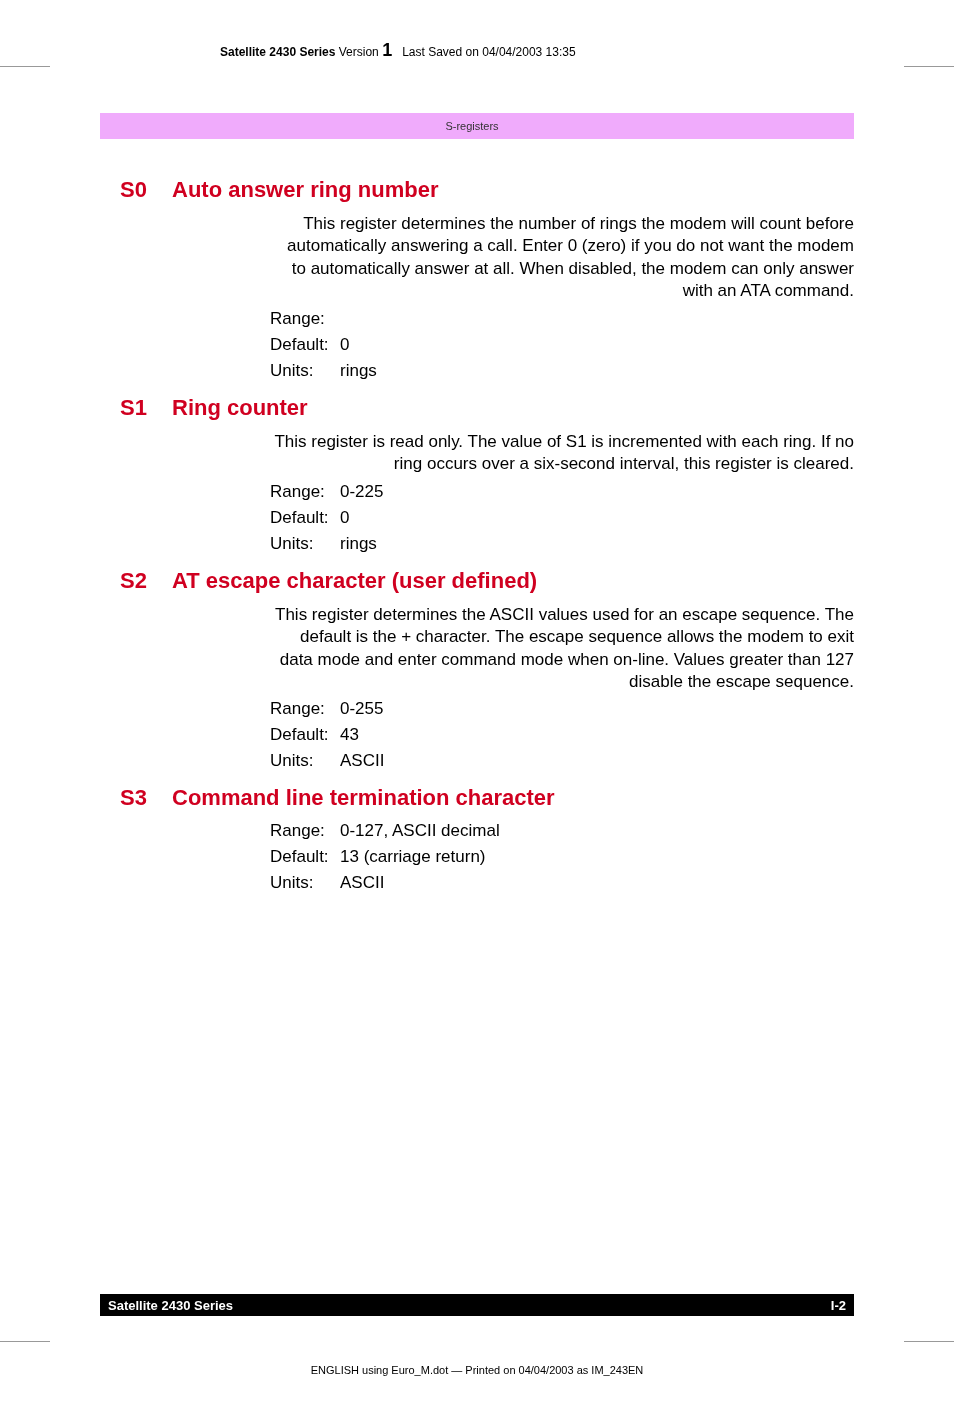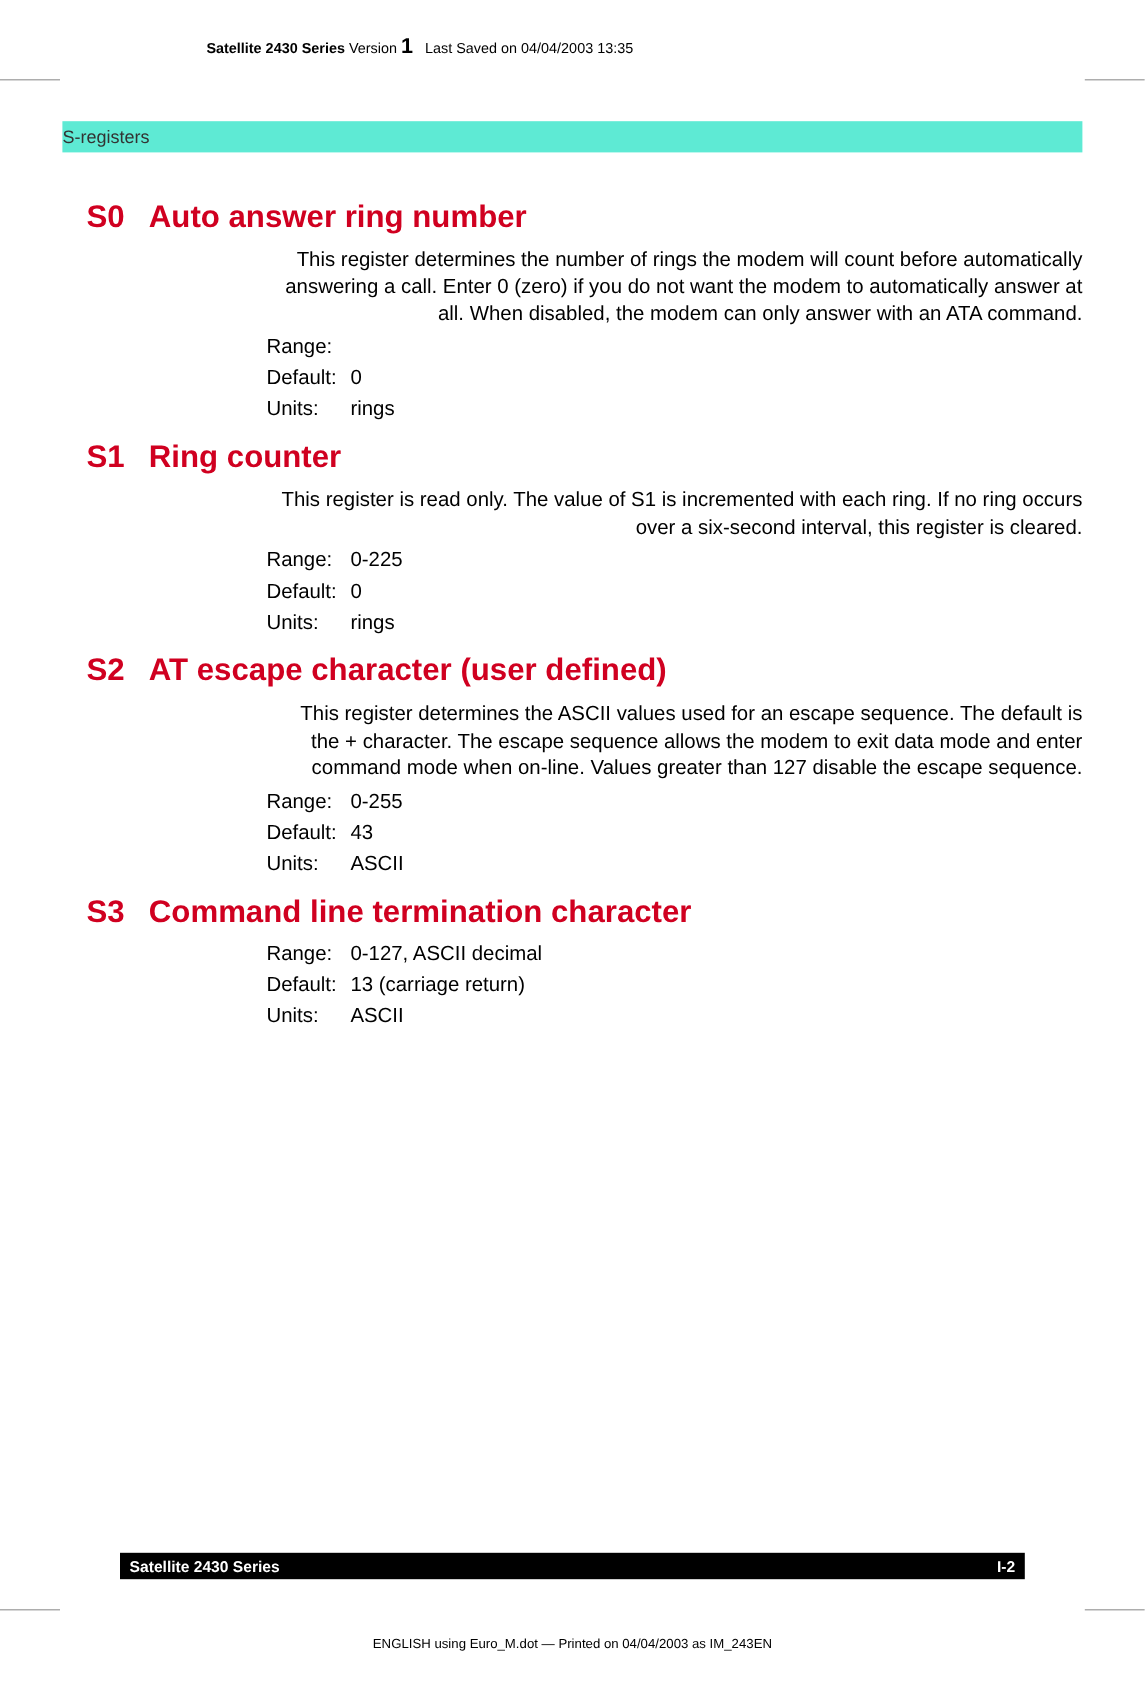--- a/index.html
+++ b/index.html
@@ -8,45 +8,45 @@
     background: #fff;
     width: 954px;
     height: 1408px;
     position: relative;
   }
   .crop-mark { position: absolute; background: #999; }
   .crop-tl-h { top: 66px; left: 0; width: 50px; height: 1px; }
   .crop-tr-h { top: 66px; right: 0; width: 50px; height: 1px; }
   .crop-bl-h { bottom: 66px; left: 0; width: 50px; height: 1px; }
   .crop-br-h { bottom: 66px; right: 0; width: 50px; height: 1px; }
-  .page { padding: 0 52px; }
+  .page { padding: 0 100px; margin-top: 12px; }
   .top-header {
     font-size: 12px;
     color: #000;
     padding-top: 28px;
     padding-left: 120px;
   }
   .top-header .bold { font-weight: bold; }
   .top-header .big1 { font-size: 18px; font-weight: bold; }
   .gray-bar {
-    background: #5eead4;
+    background: #f0abfc;
     margin-top: 52px;
     height: 26px;
     display: flex;
     align-items: center;
-    justify-content: flex-start;
+    justify-content: center;
     padding-right: 10px;
-    font-size: 15px;
+    font-size: 11px;
     color: #333;
   }
   .content { padding: 24px 0 0 20px; }
   .section-heading {
     color: #d00020;
     font-weight: bold;
-    font-size: 26px;
+    font-size: 22px;
     margin-top: 14px;
     display: flex;
   }
   .section-heading .reg { width: 52px; flex-shrink: 0; }
   .body-block { margin-left: 150px; margin-top: 10px; }
   .body-text {
     font-size: 17px;
     color: #000;
     line-height: 1.32;
     text-align: right;

